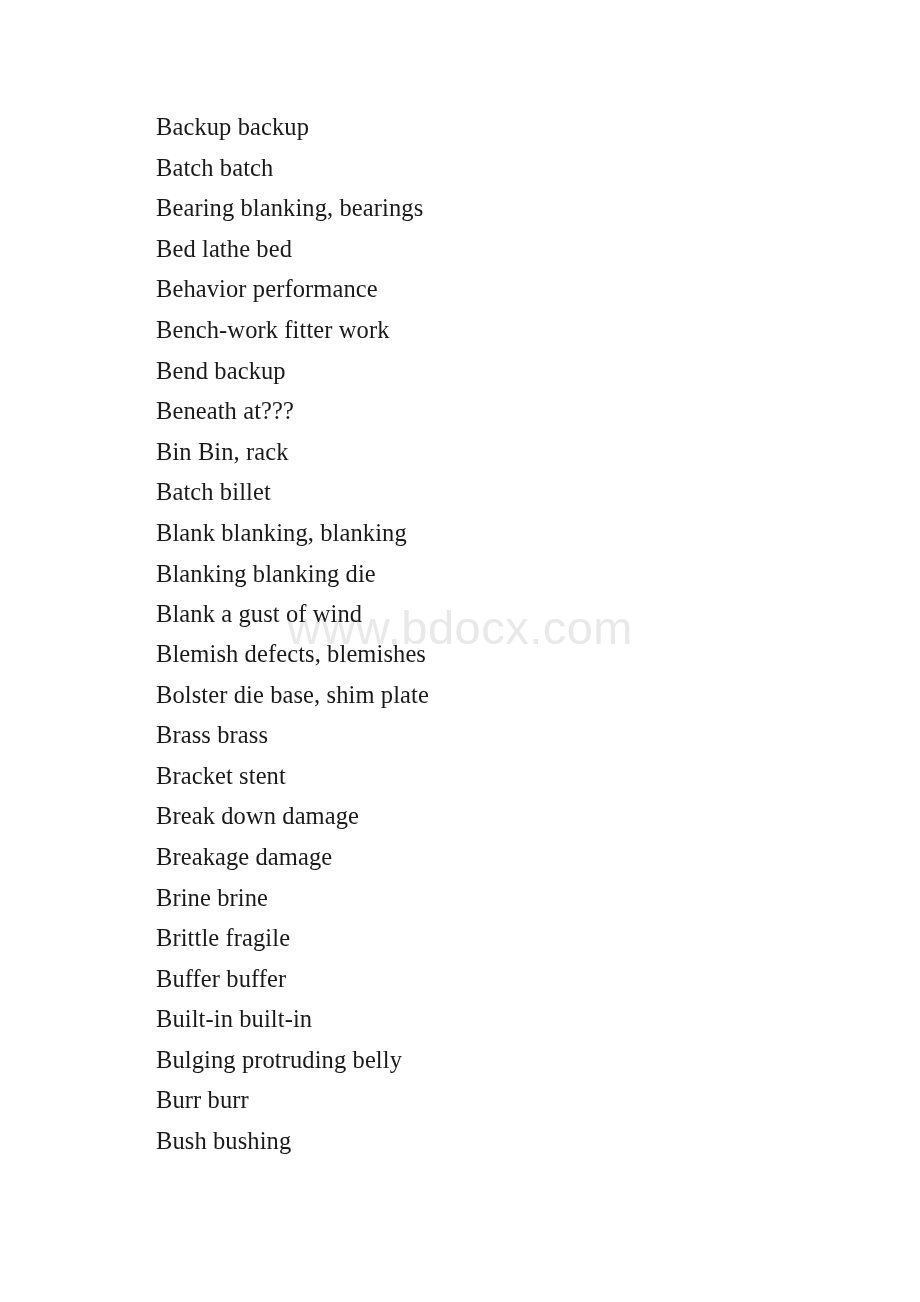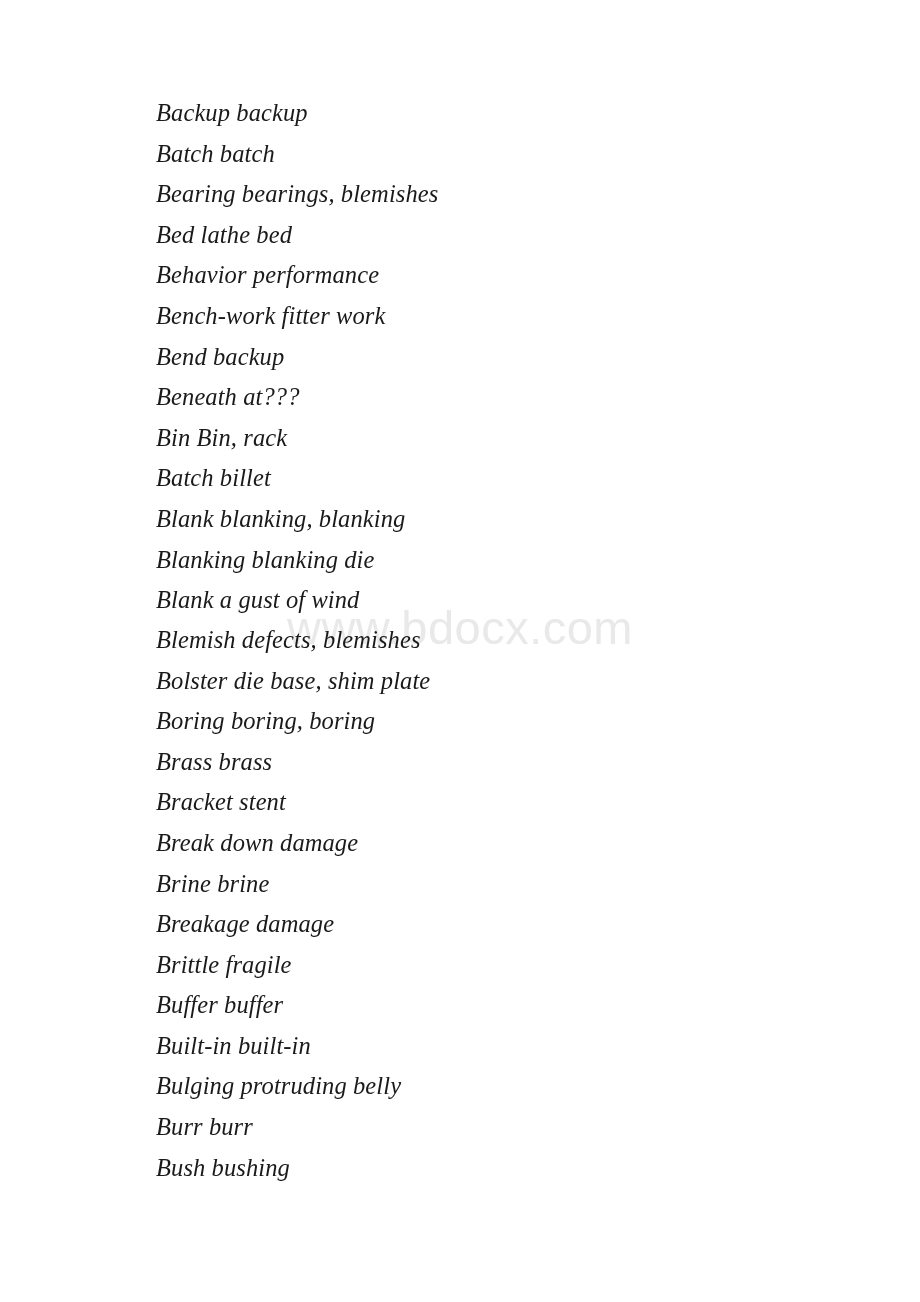--- a/index.html
+++ b/index.html
@@ -34,24 +34,23 @@
     line-height: 1;
     user-select: none;
     pointer-events: none;
     z-index: 0;
   }
 
   
   .content {
     position: absolute;
     left: 156px;
-    top: 93px;
+    top: 107px;
     width: 640px;
     z-index: 1;
-    font-style: italic;
   }
 
   .entry {
     font-size: 24.5px;
     line-height: 40.6px;
     color: #1a1a1a;
     white-space: nowrap;
     letter-spacing: 0.1px;
   }
 
@@ -64,39 +63,38 @@
 <body>
 
 <div class="page">
 
   <div class="watermark">www.bdocx.com</div>
 
   <div class="content">
 
     <div class="entry">Backup backup</div>
     <div class="entry">Batch batch</div>
-    <div class="entry">Bearing bearings, blemishes</div>
+    <div class="entry">Bearing blanking, bearings</div>
     <div class="entry">Bed lathe bed</div>
     <div class="entry">Behavior performance</div>
     <div class="entry">Bench-work fitter work</div>
     <div class="entry">Bend backup</div>
     <div class="entry">Beneath at???</div>
     <div class="entry">Bin Bin, rack</div>
     <div class="entry">Batch billet</div>
     <div class="entry">Blank blanking, blanking</div>
     <div class="entry">Blanking blanking die</div>
     <div class="entry tight">Blank a gust of wind</div>
     <div class="entry tight">Blemish defects, blemishes</div>
     <div class="entry">Bolster die base, shim plate</div>
-    <div class="entry">Boring boring, boring</div>
     <div class="entry">Brass brass</div>
     <div class="entry">Bracket stent</div>
     <div class="entry">Break down damage</div>
+    <div class="entry">Breakage damage</div>
     <div class="entry">Brine brine</div>
-    <div class="entry">Breakage damage</div>
     <div class="entry">Brittle fragile</div>
     <div class="entry">Buffer buffer</div>
     <div class="entry">Built-in built-in</div>
     <div class="entry">Bulging protruding belly</div>
     <div class="entry">Burr burr</div>
     <div class="entry">Bush bushing</div>
 
   </div>
 
 </div>

